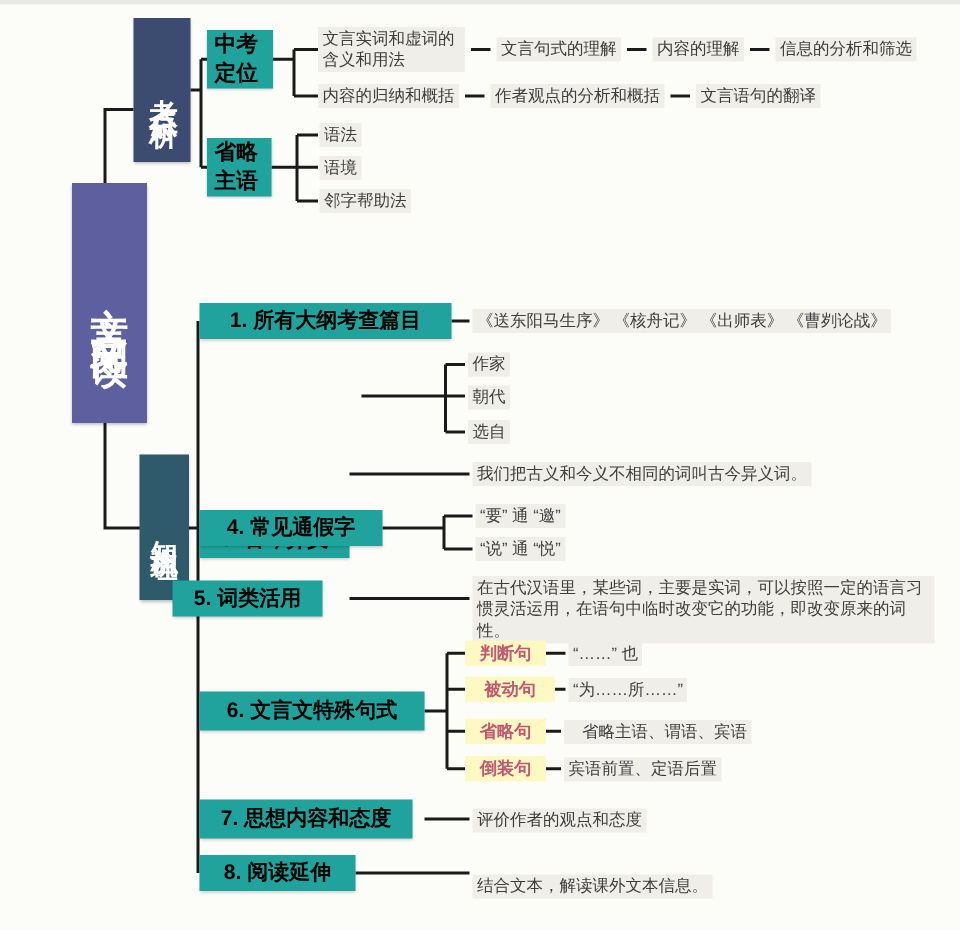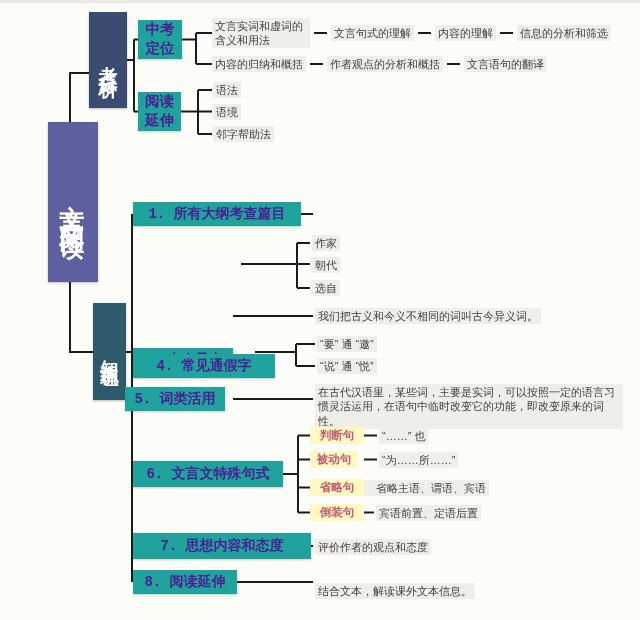--- a/index.html
+++ b/index.html
@@ -15,24 +15,23 @@
     display:flex;align-items:center;justify-content:center;
     writing-mode:vertical-rl;text-orientation:upright;
     color:#ffffff;font-weight:bold;text-align:center;
     box-shadow:0 1px 2px rgba(0,0,0,.25);
   }
   .root-box{background:#5e5f9e;font-size:25px;letter-spacing:7px;}
   .navy-box{background:#3c4b70;font-size:19px;letter-spacing:5px;}
   .dteal-box{background:#2e5a6b;font-size:18px;letter-spacing:3px;}
   
   .teal{
-    background:#1fa39c;color:#4c1d95;font-weight:bold;
-    display:flex;align-items:center;justify-content:center;text-align:center;
+    background:#1fa39c;color:#000000;font-weight:bold;
+    display:flex;align-items:center;justify-content:center;text-align:left;
     box-shadow:0 1px 2px rgba(0,0,0,.2);
-    font-family:Liberation Mono, monospace;
   }
   .teal.small{font-size:14.5px;line-height:1.3;padding:2px 5px;word-break:break-all;}
   .teal.item{font-size:14px;white-space:nowrap;}
   
   .leaf{
     font-size:11px;line-height:1.3;background:#efeee8;color:#3d3d3d;
     padding:1px 3px;white-space:nowrap;
   }
   .leaf.wrap{white-space:normal;word-break:break-all;}
   
@@ -103,21 +102,21 @@
 
     <line x1="237" y1="582" x2="313" y2="582"></line>
   </svg>
 
   <div class="node vbox root-box" style="left:48px;top:122px;width:50px;height:160px;">文言文阅读</div>
 
   <div class="node vbox navy-box" style="left:89px;top:12px;width:38px;height:96px;">考点分析</div>
 
   <div class="node teal small" style="left:138px;top:20px;width:44px;height:39px;">中考定位</div>
 
-  <div class="node teal small" style="left:138px;top:92px;width:43px;height:39px;">阅读延伸</div>
+  <div class="node teal small" style="left:138px;top:92px;width:43px;height:39px;">省略主语</div>
 
   <div class="chain" style="left:212px;top:13px;height:40px;">
     <span class="leaf wrap" style="width:92px;">文言实词和虚词的含义和用法</span>
     <span class="dash"></span>
     <span class="leaf">文言句式的理解</span>
     <span class="dash"></span>
     <span class="leaf">内容的理解</span>
     <span class="dash"></span>
     <span class="leaf">信息的分析和筛选</span>
   </div>
@@ -131,43 +130,44 @@
   </div>
 
   <div class="node leaf" style="left:213px;top:82px;text-align:center;">语法</div>
   <div class="node leaf" style="left:213px;top:104px;">语境</div>
   <div class="node leaf" style="left:213px;top:126px;">邻字帮助法</div>
 
   <div class="node vbox dteal-box" style="left:93px;top:303px;width:33px;height:97px;">知识梳理</div>
 
   <div class="node teal item" style="left:133px;top:202px;width:168px;height:24px;">1. 所有大纲考查篇目</div>
   <div class="node teal item" style="left:133px;top:304px;width:100px;height:24px;margin-top:44px;">3. 古今异义</div>
-  <div class="node teal item" style="left:133px;top:354px;width:142px;height:24px;">4. 常见通假字</div>
-  <div class="node teal item" style="left:125px;top:387px;width:100px;height:24px;">5. 词类活用</div>
+  <div class="node teal item" style="left:133px;top:340px;width:122px;height:24px;">4. 常见通假字</div>
+  <div class="node teal item" style="left:115px;top:387px;width:100px;height:24px;">5. 词类活用</div>
   <div class="node teal item" style="left:133px;top:461px;width:150px;height:26px;">6. 文言文特殊句式</div>
-  <div class="node teal item" style="left:133px;top:533px;width:178px;height:26px;">7. 思想内容和态度</div>
+  <div class="node teal item" style="left:133px;top:533px;width:142px;height:26px;">7. 思想内容和态度</div>
   <div class="node teal item" style="left:133px;top:570px;width:104px;height:24px;">8. 阅读延伸</div>
 
+  <div class="node leaf" style="left:315px;top:206px;">《送东阳马生序》 《核舟记》 《出师表》 《曹刿论战》</div>
 
   <div class="node leaf" style="left:312px;top:235px;">作家</div>
   <div class="node leaf" style="left:312px;top:257px;">朝代</div>
   <div class="node leaf" style="left:312px;top:280px;">选自</div>
 
   <div class="node leaf" style="left:315px;top:308px;">我们把古义和今义不相同的词叫古今异义词。</div>
 
   <div class="node leaf" style="left:317px;top:336px;">“要” 通 “邀”</div>
   <div class="node leaf" style="left:317px;top:358px;">“说” 通 “悦”</div>
 
   <div class="node leaf wrap" style="left:315px;top:384px;width:308px;">在古代汉语里，某些词，主要是实词，可以按照一定的语言习惯灵活运用，在语句中临时改变它的功能，即改变原来的词性。</div>
 
   <div class="node pink" style="left:310px;top:427px;width:54px;height:17px;">判断句</div>
-  <div class="node pink" style="left:310px;top:451px;width:48px;height:17px;">被动句</div>
+  <div class="node pink" style="left:310px;top:451px;width:60px;height:17px;">被动句</div>
   <div class="node pink" style="left:310px;top:479px;width:54px;height:17px;">省略句</div>
   <div class="node pink" style="left:310px;top:504px;width:54px;height:17px;">倒装句</div>
 
   <div class="node leaf" style="left:379px;top:428px;">“……” 也</div>
   <div class="node leaf" style="left:379px;top:452px;">“为……所……”</div>
-  <div class="node leaf" style="left:364px;top:480px;padding-left:12px;">省略主语、谓语、宾语</div>
+  <div class="node leaf" style="left:376px;top:480px;padding-left:12px;">省略主语、谓语、宾语</div>
   <div class="node leaf" style="left:376px;top:505px;">宾语前置、定语后置</div>
 
   <div class="node leaf" style="left:315px;top:539px;">评价作者的观点和态度</div>
   <div class="node leaf" style="left:315px;top:583px;">结合文本，解读课外文本信息。</div>
 </div>
 
 </body></html>

